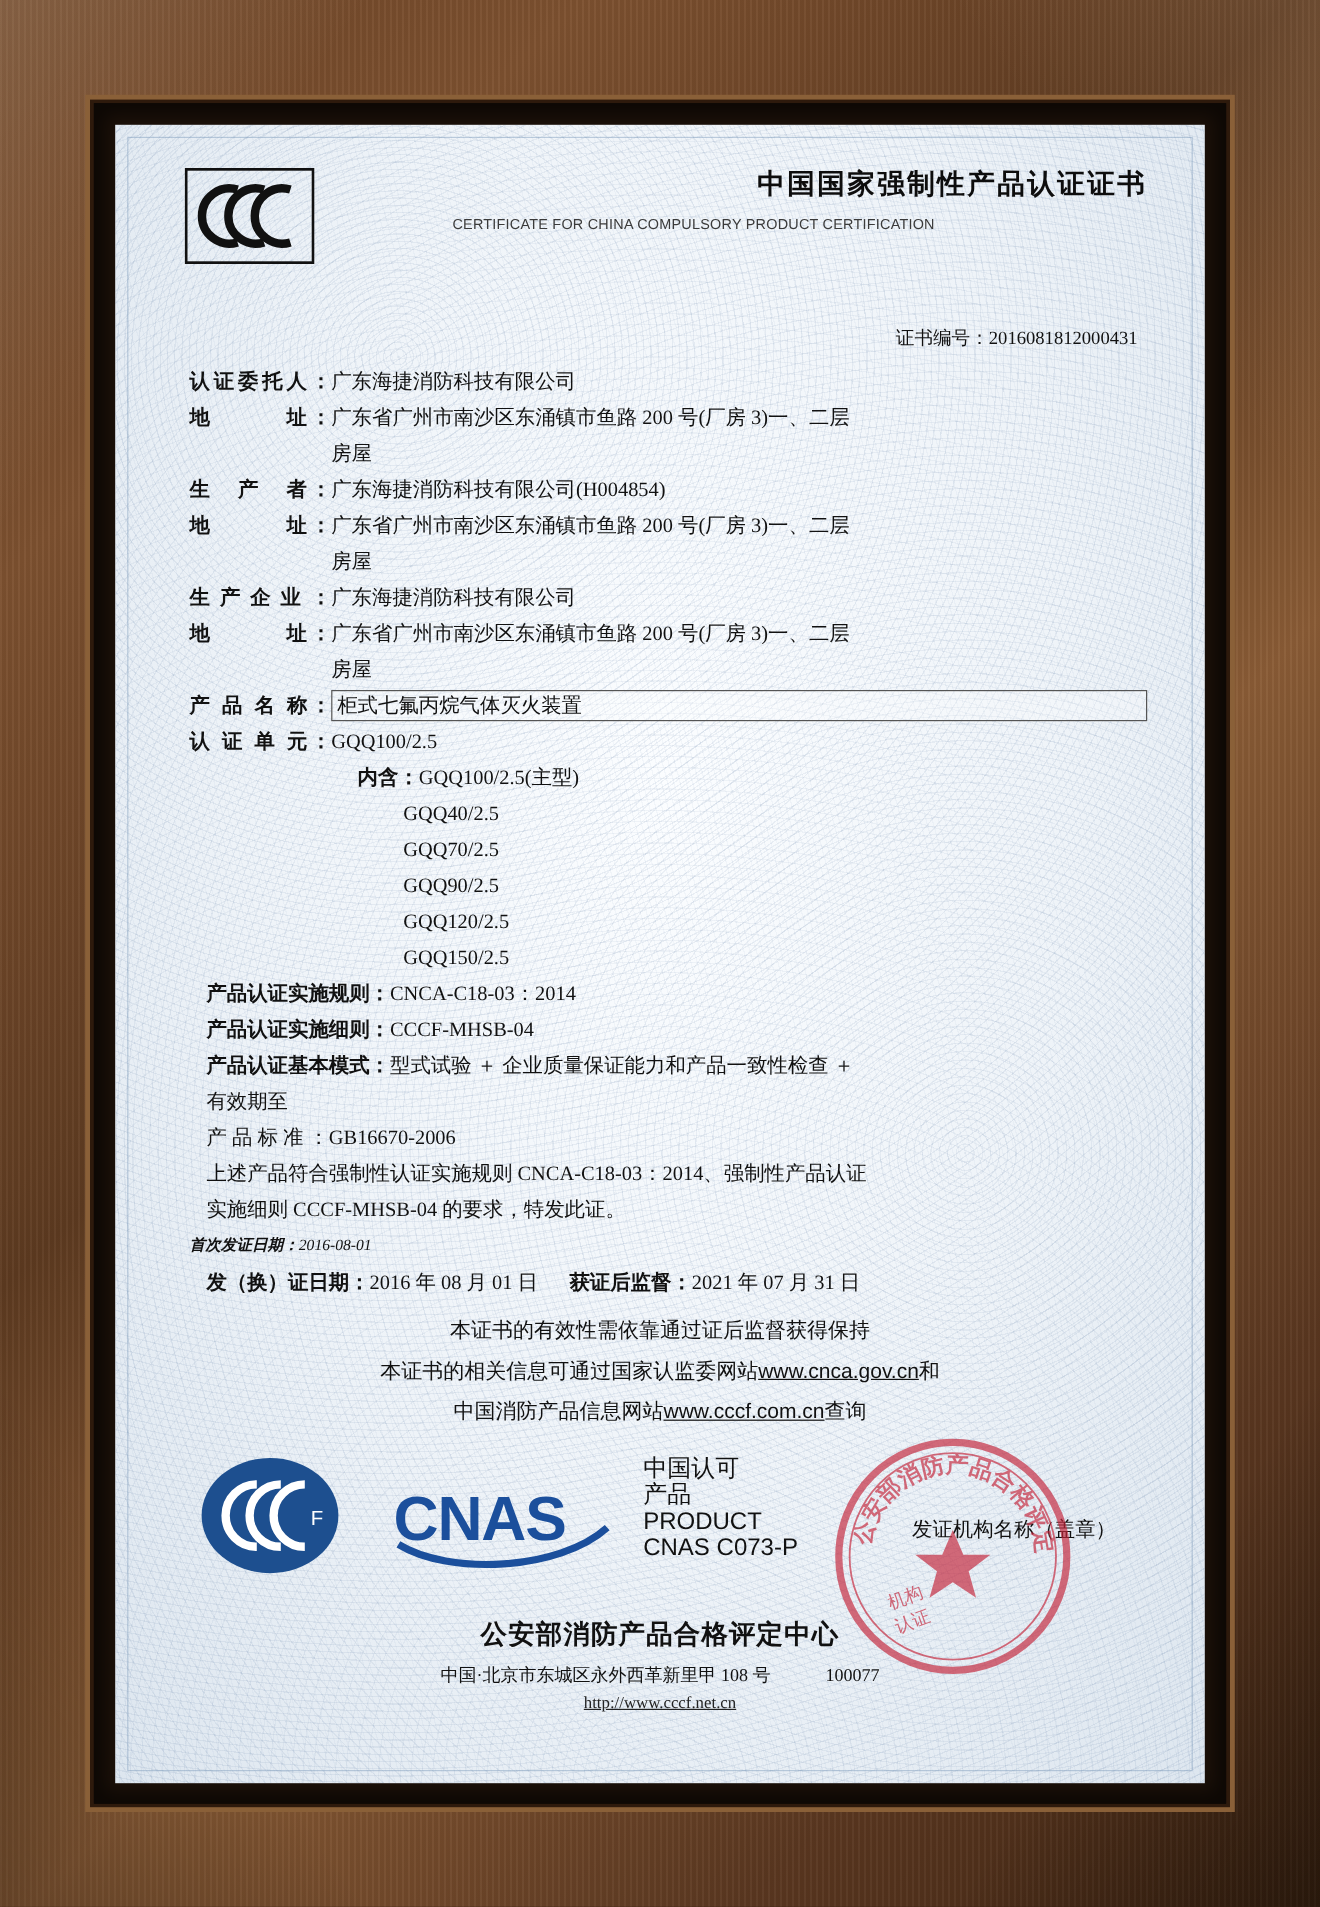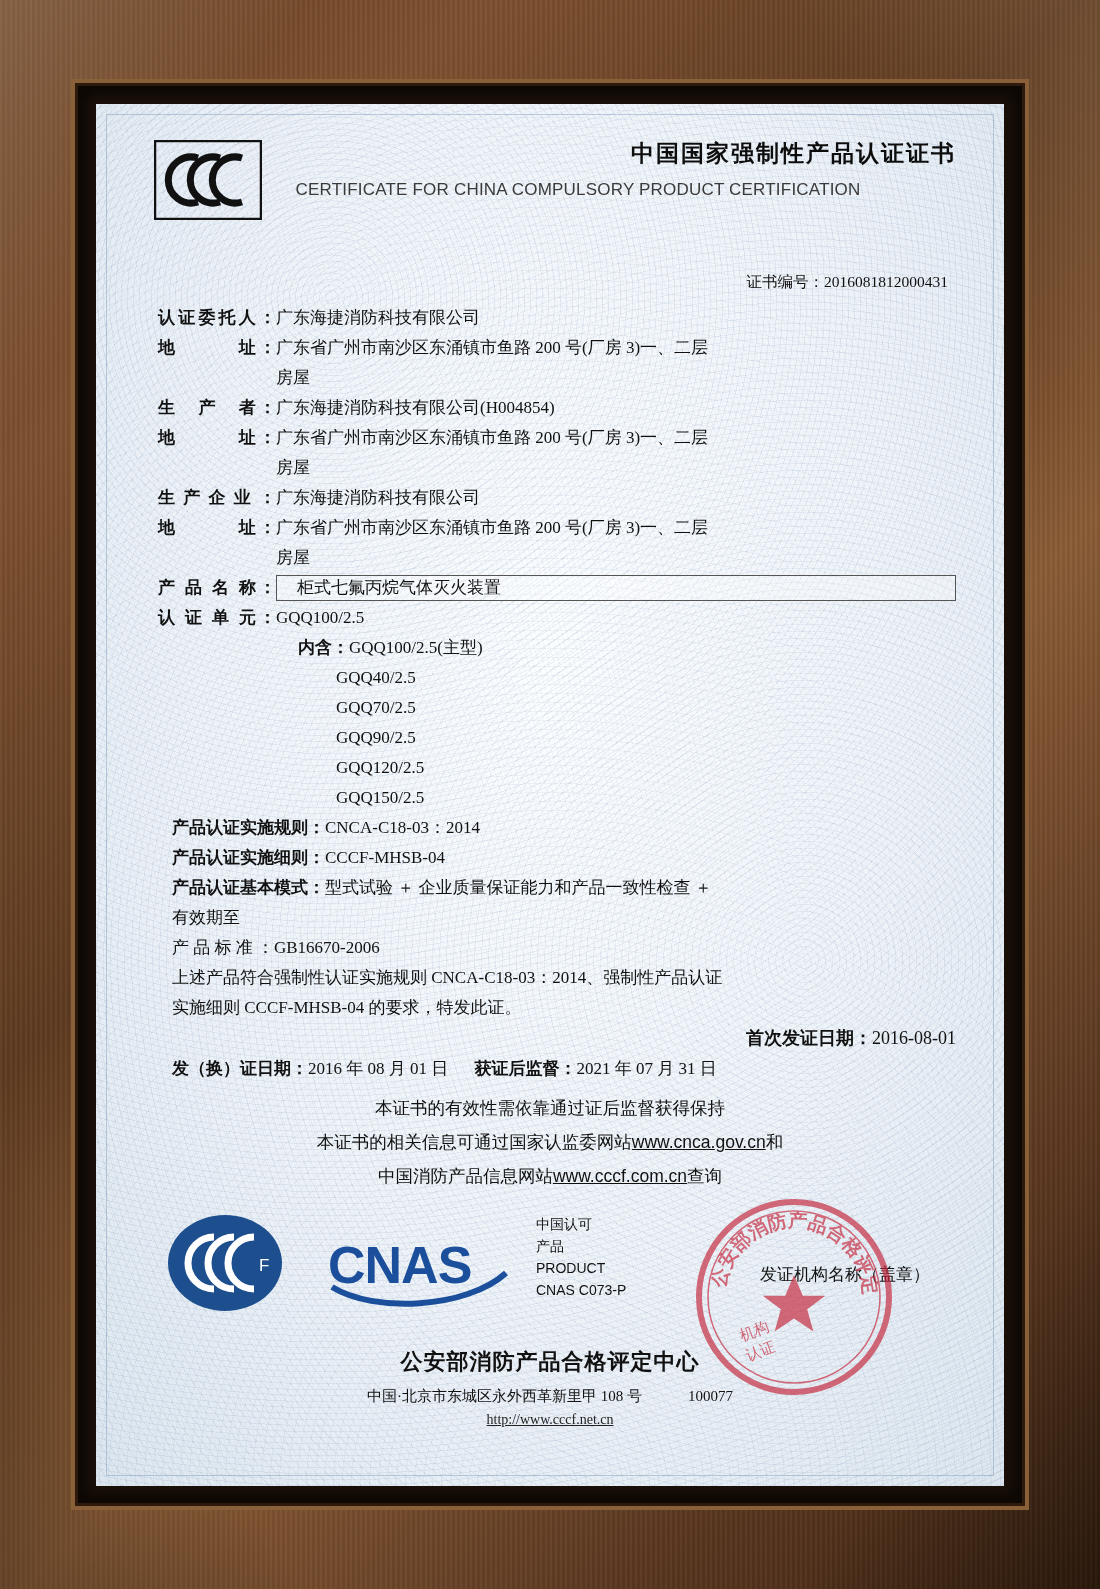--- a/index.html
+++ b/index.html
@@ -95,21 +95,21 @@
   .title-zh {
     text-align: right;
     font-size: 23px;
     font-weight: bold;
     letter-spacing: 2px;
     color: #0d0d0d;
     padding-left: 56px;
   }
   .title-en {
     text-align: center;
-    font-size: 17px;
+    font-size: 12px;
     letter-spacing: 0.2px;
     color: #3a3a3a;
     margin-top: 11px;
     padding-left: 56px;
     font-family: "Liberation Sans", sans-serif;
   }
   .cert-no {
     text-align: right;
     font-size: 15.5px;
     margin-top: 14px;
@@ -133,21 +133,21 @@
     white-space: nowrap;
     flex: 0 0 auto;
   }
   .lbl.w5 { width: 118px; display: inline-block; text-align: justify; text-align-last: justify; }
   .val {
     flex: 1 1 auto;
   }
   .val.boxed {
     display: inline-block;
     border: 1px solid #555;
-    padding: 0 20px;
+    padding: 0 4px;
     line-height: 24px;
     background: rgba(255,255,255,0.25);
   }
   .cont {
     padding-left: 118px;
     font-size: 17px;
     line-height: 30px;
   }
   .sub-indent {
     padding-left: 140px;
@@ -160,23 +160,24 @@
   .models div {
     font-size: 17px;
     line-height: 30px;
   }
   .para {
     font-size: 17px;
     line-height: 30px;
     padding-left: 14px;
   }
   .center-line {
-    text-align: right;
-    font-size: 18px;
-    line-height: 30px;
+    text-align: left;
+    font-size: 13px;
+    line-height: 30px;
+    font-style: italic;
   }
   .date-line {
     font-size: 17px;
     line-height: 32px;
     padding-left: 14px;
   }
   .notice {
     text-align: center;
     font-size: 17.5px;
     line-height: 34px;
@@ -200,21 +201,21 @@
   }
   .cnas {
     position: absolute;
     left: 182px; top: 14px;
     width: 190px; height: 86px;
   }
   .cnas-text {
     position: absolute;
     left: 392px; top: 6px;
     font-family: "Liberation Sans", sans-serif;
-    font-size: 14px;
+    font-size: 20px;
     line-height: 22px;
     color: #111;
   }
   .issuer {
     position: absolute;
     right: 26px; top: 56px;
     font-size: 17px;
     color: #111;
   }
   .seal {

